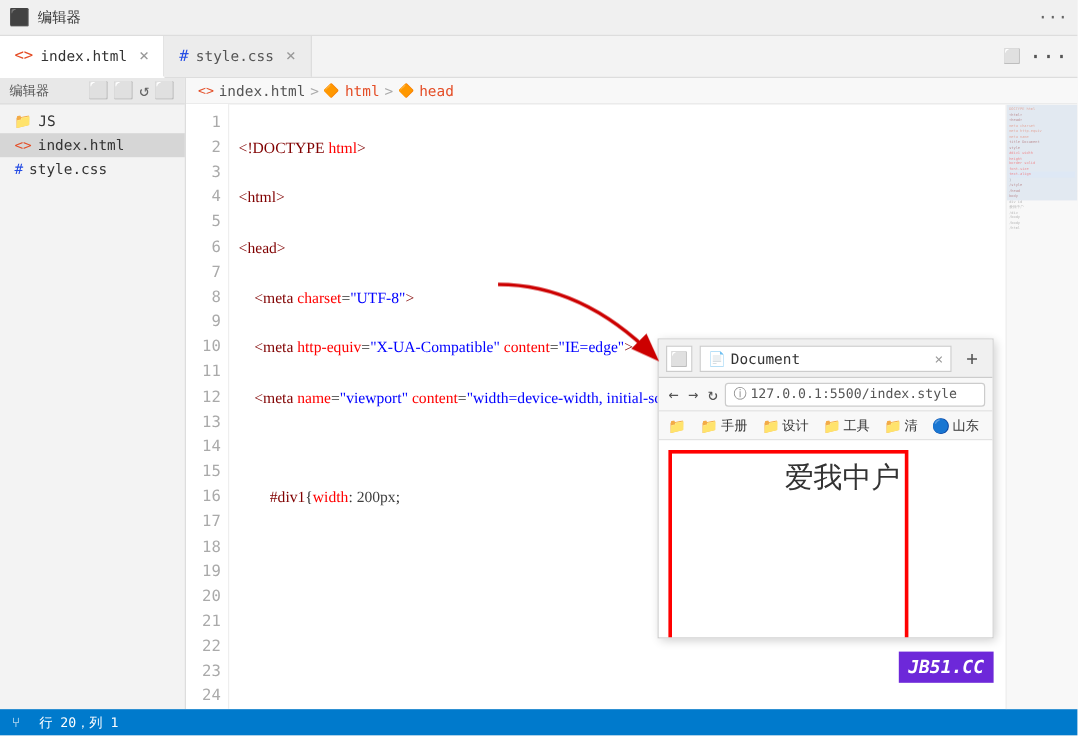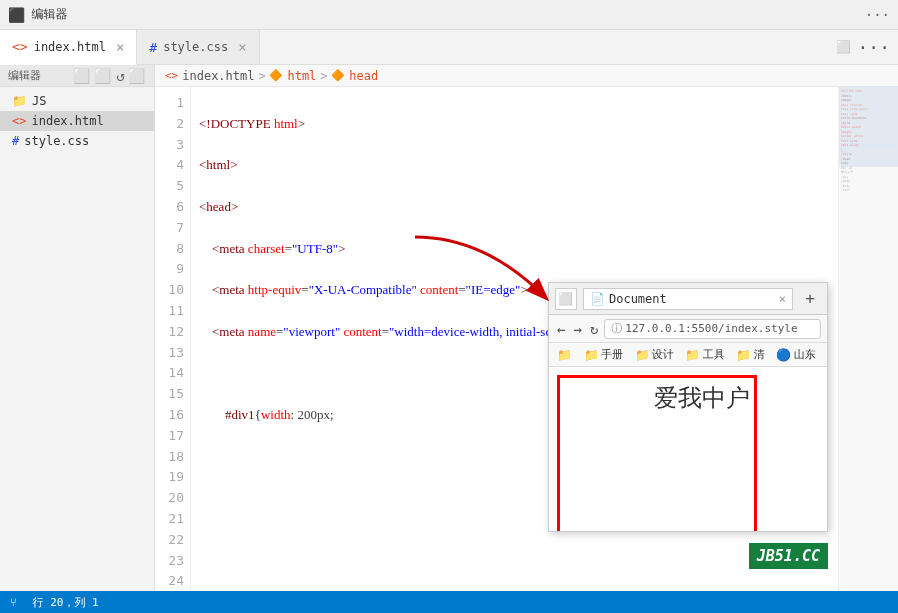--- a/index.html
+++ b/index.html
@@ -399,21 +399,21 @@
       height: 100px;
       pointer-events: none;
       z-index: 11;
     }
 
     
     .watermark {
       position: absolute;
       bottom: 22px;
       right: 70px;
-      background: #15803d;
+      background: #6d28d9;
       color: #fff;
       font-size: 15px;
       font-weight: bold;
       padding: 4px 8px;
       z-index: 20;
       font-style: italic;
     }
 
     .editor-wrapper {
       position: relative;

